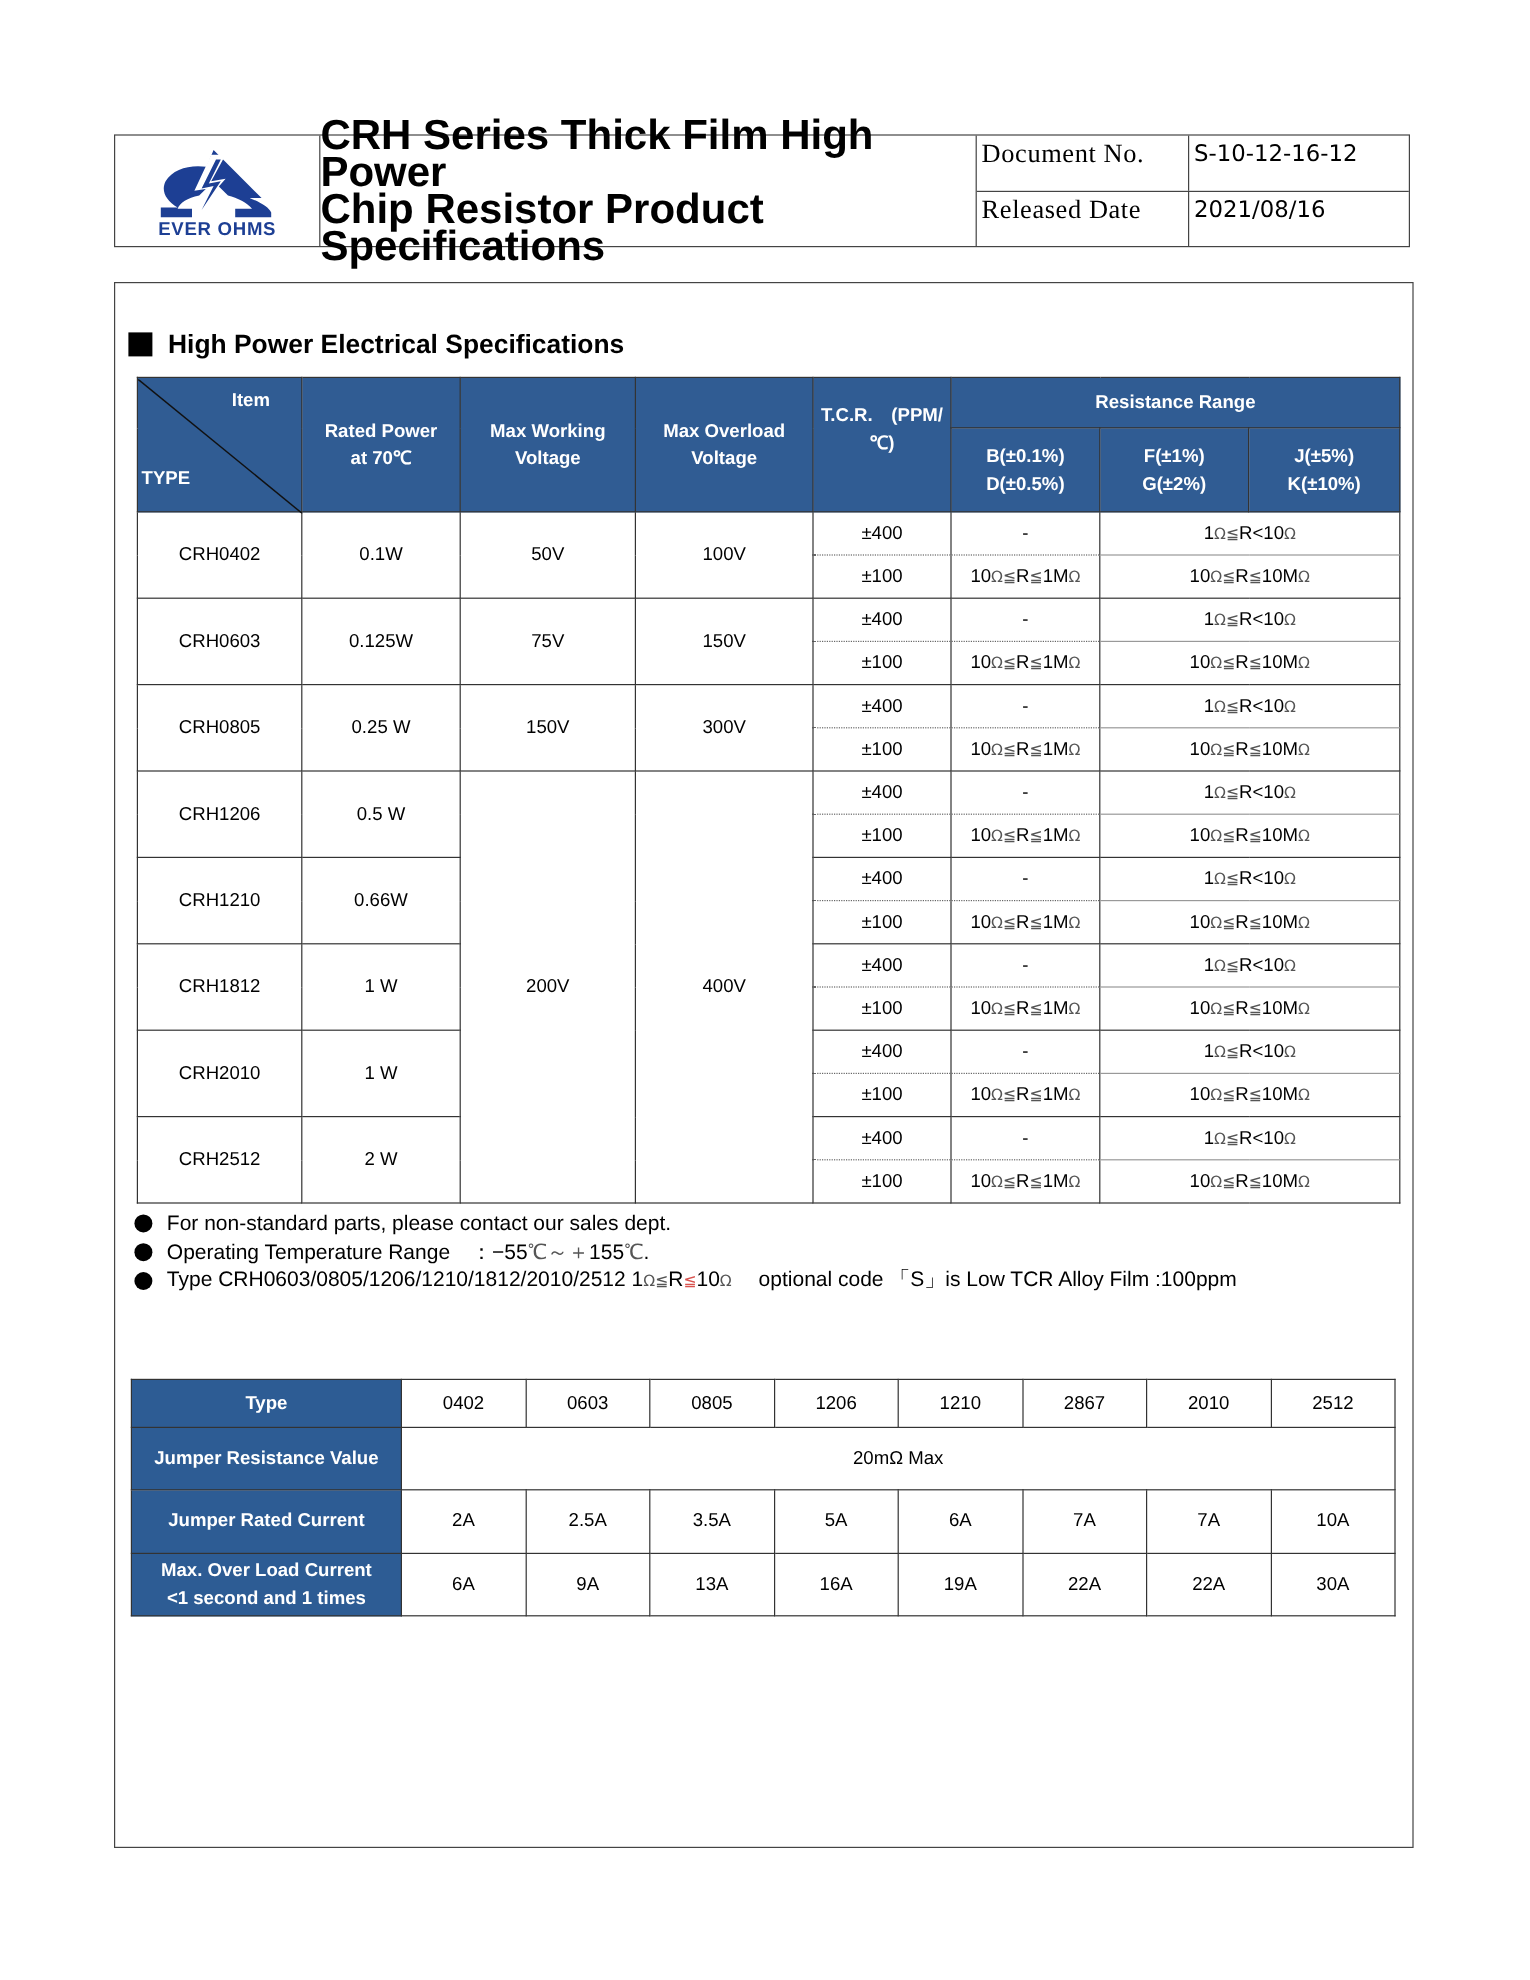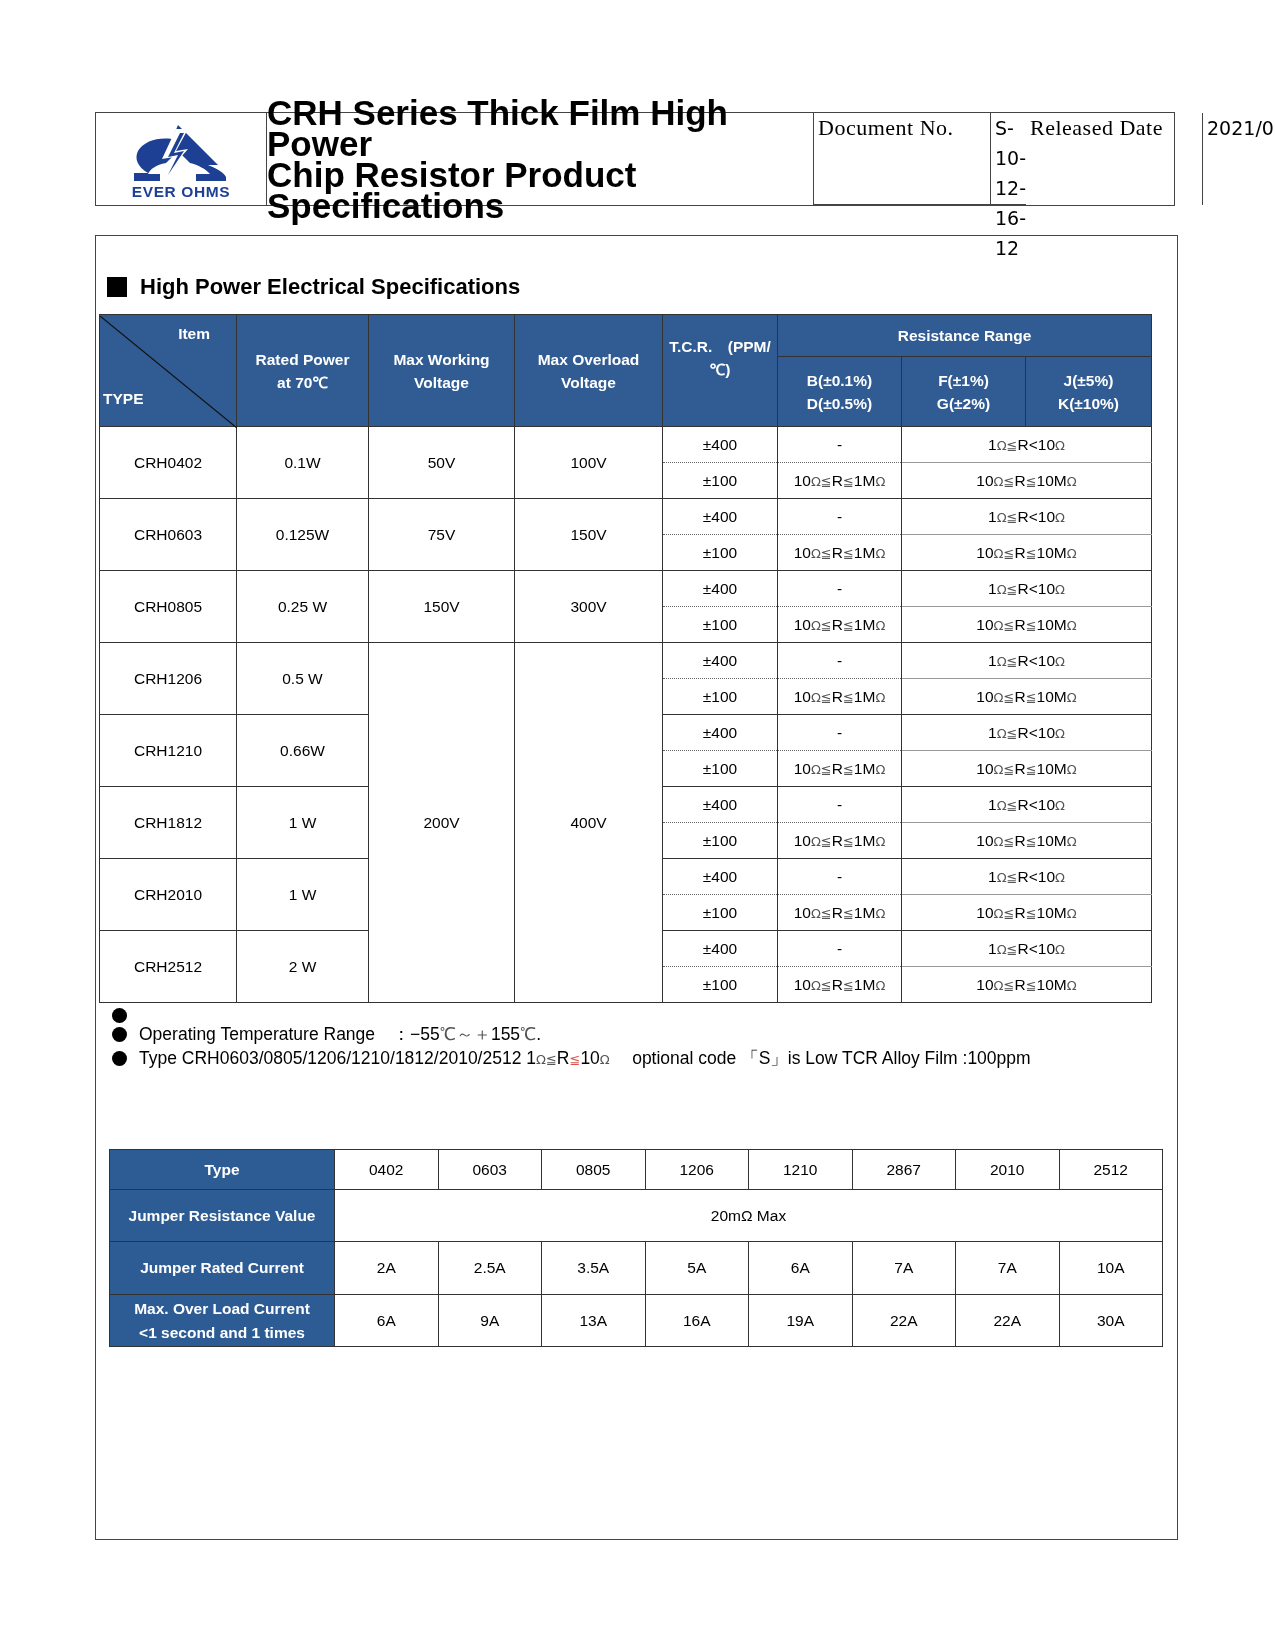--- a/index.html
+++ b/index.html
@@ -9,38 +9,38 @@
     
     .header { position: absolute; left: 95px; top: 112px; width: 1080px; height: 94px;
               border: 1.5px solid #444; box-sizing: border-box; display: flex; }
     .logo-cell { width: 170px; border-right: 1.5px solid #444; position: relative; }
     .logo-cell svg { position: absolute; left: 18px; top: 6px; }
     .logo-text { position: absolute; left: 0; right: 0; bottom: 4px; text-align: center;
                  color: #1d3f94; font-weight: bold; font-size: 15.5px; letter-spacing: 0.6px; }
     .title-cell { flex: 1; border-right: 1.5px solid #444; display: flex; flex-direction: column;
                   justify-content: center; align-items: center; font-weight: bold; font-size: 35px;
                   line-height: 31px; }
-    .meta-cell { width: 360px; display: flex; flex-direction: row; }
+    .meta-cell { width: 360px; display: flex; flex-direction: column; }
     .meta-row { flex: 1; display: flex; border-bottom: 1.5px solid #444; }
     .meta-row:last-child { border-bottom: none; }
     .meta-label { width: 172px; border-right: 1.5px solid #444; font-family: "Liberation Serif", serif;
                   font-size: 22px; padding-left: 4px; line-height: 30px; letter-spacing: 0.5px; }
     .meta-value { flex: 1; font-family: "DejaVu Sans", sans-serif; font-size: 19px; padding-left: 4px; line-height: 30px; }
 
     
     .frame { position: absolute; left: 95px; top: 235px; width: 1083px; height: 1305px;
              border: 1.5px solid #444; box-sizing: border-box; }
 
     .section-title { position: absolute; left: 107px; top: 274px; font-weight: bold; font-size: 22px;
                      display: flex; align-items: center; }
     .section-title .square { width: 20px; height: 20px; background: #000; margin-right: 13px; }
 
     
     table { border-collapse: collapse; }
-    .spec { position: absolute; left: 99px; top: 314px; width: 1052px; font-size: 15.5px; table-layout: fixed; }
+    .spec { position: absolute; left: 114px; top: 314px; width: 1052px; font-size: 15.5px; table-layout: fixed; }
     .spec th, .spec td { border: 1.5px solid #333; text-align: center; vertical-align: middle; padding: 0; }
     .spec th { background: #305c93; color: #fff; font-weight: bold; line-height: 23px; }
     .spec td { height: 35px; }
     .spec td.dot-bottom { border-bottom: 1.5px dotted #666; }
     .spec td.dot-top { border-top: 1.5px dotted #666; }
     .diag { position: relative; height: 110px; }
     .diag svg { position: absolute; left: 0; top: 0; }
     .diag .item { position: absolute; right: 26px; top: 6px; }
     .diag .type { position: absolute; left: 3px; bottom: 16px; }
     .le { font-family: "DejaVu Sans", sans-serif; font-size: 13px; color: #555; }
@@ -253,20 +253,21 @@
         <td class="dot-top">±100</td>
         <td class="dot-top"><span>10</span><span class="om">Ω</span><span class="le">≦</span><span>R</span><span class="le">≦</span><span>1M</span><span class="om">Ω</span></td>
         <td colspan="2"><span>10</span><span class="om">Ω</span><span class="le">≦</span><span>R</span><span class="le">≦</span><span>10M</span><span class="om">Ω</span></td>
       </tr>
     </tbody>
 </table>
 
 <div class="notes">
   <div class="note">
     <span class="bullet"></span>
+    <span>For non-standard parts, please contact our sales dept.</span>
   </div>
   <div class="note">
     <span class="bullet"></span>
     <span><span>Operating Temperature Range　：−55</span><span class="gray">℃</span><span class="gray">～</span><span class="gray">＋</span><span>155</span><span class="gray">℃</span><span>.</span></span>
   </div>
   <div class="note">
     <span class="bullet"></span>
     <span><span>Type CRH0603/0805/1206/1210/1812/2010/2512 1</span><span class="om">Ω</span><span class="le">≦</span><span>R</span><span class="le red">≦</span><span>10</span><span class="om">Ω</span><span>　 optional code 「S」is Low TCR Alloy Film :100ppm</span></span>
   </div>
 </div>

